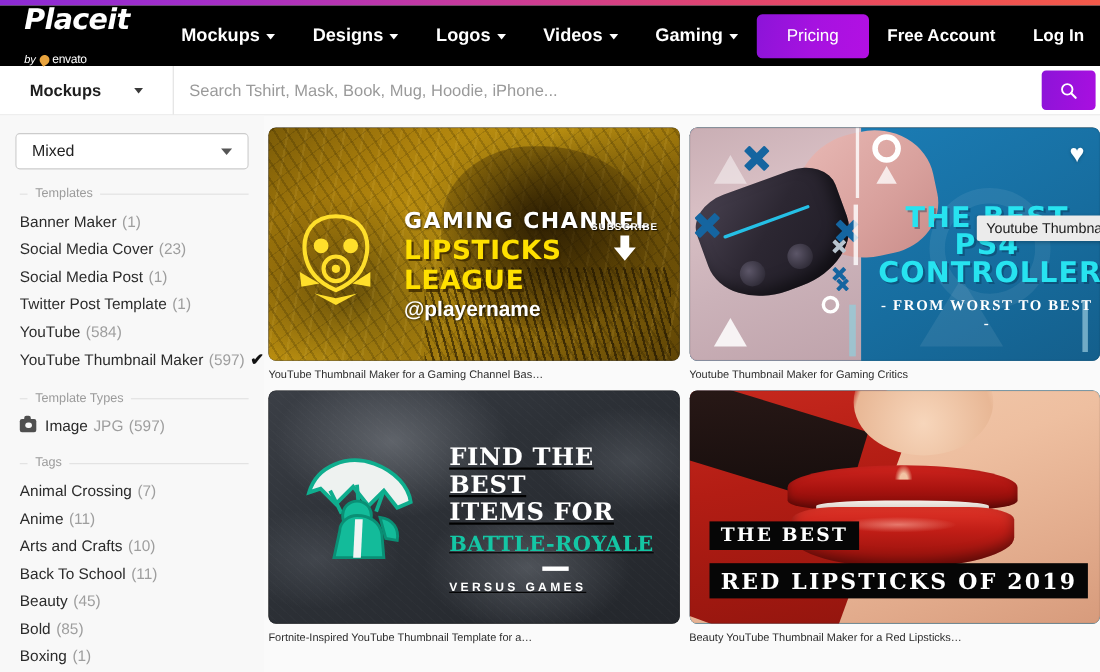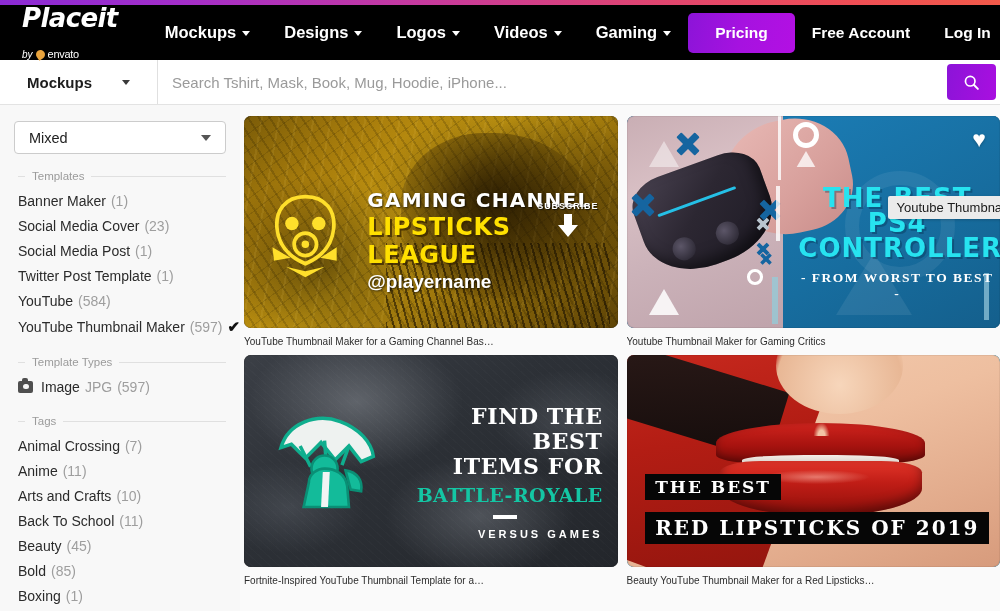--- a/index.html
+++ b/index.html
@@ -43,21 +43,21 @@
     cursor: pointer; display: flex; align-items: center; gap: 6px; white-space: nowrap;
   }
   .caret {
     width: 0; height: 0; border-left: 4.5px solid transparent;
     border-right: 4.5px solid transparent; border-top: 5px solid #fff;
     margin-top: 2px;
   }
   .nav-right { display: flex; align-items: center; gap: 0; }
   .btn-pricing {
     background: linear-gradient(100deg,#8c14d8 0%,#a612e0 50%,#b310e3 100%);
-    color: #fff; font-size: 15.5px; font-weight: bold; border: none;
+    color: #fff; font-size: 15.5px; font-weight: normal; border: none;
     border-radius: 5px; padding: 11px 27px; cursor: pointer;
   }
   .nav-plain {
     color: #fff; font-size: 15.5px; font-weight: bold; padding: 8px 17px;
     cursor: pointer; white-space: nowrap;
   }
 
   
   .searchbar {
     height: 45px; background: #fff; display: flex; align-items: stretch;
@@ -286,21 +286,21 @@
       radial-gradient(ellipse 42% 48% at 30% 22%, rgba(200,205,212,.30), transparent 68%),
       radial-gradient(ellipse 36% 40% at 63% 76%, rgba(190,196,205,.26), transparent 70%),
       radial-gradient(ellipse 30% 32% at 88% 30%, rgba(160,166,175,.22), transparent 72%),
       radial-gradient(ellipse 28% 30% at 12% 72%, rgba(150,156,166,.20), transparent 72%);
   }
   .c3 .grain {
     position: absolute; inset: 0; opacity: .3;
     background: repeating-linear-gradient(42deg, rgba(255,255,255,.05) 0 1px, transparent 1px 6px);
   }
   .c3 .hero { position: absolute; left: 8%; top: 23%; width: 28%; height: 56%; }
-  .c3 .txt { position: absolute; right: 4%; top: 23%; width: 52%; text-align: right; }
+  .c3 .txt { position: absolute; right: 4%; top: 23%; width: 52%; text-align: left; text-decoration: underline; }
   .c3 .t1 {
     color: #fff; font-size: 22px; font-weight: bold; letter-spacing: .6px;
     line-height: 1.14; font-family: "DejaVu Serif", serif;
   }
   .c3 .t2 {
     color: #14c6a4; font-size: 19px; font-weight: bold; letter-spacing: .4px;
     margin-top: 5px; font-family: "DejaVu Serif", serif;
   }
   .c3 .dash { width: 24px; height: 4px; background: #fff; margin: 9px auto 0; }
   .c3 .t3 {

